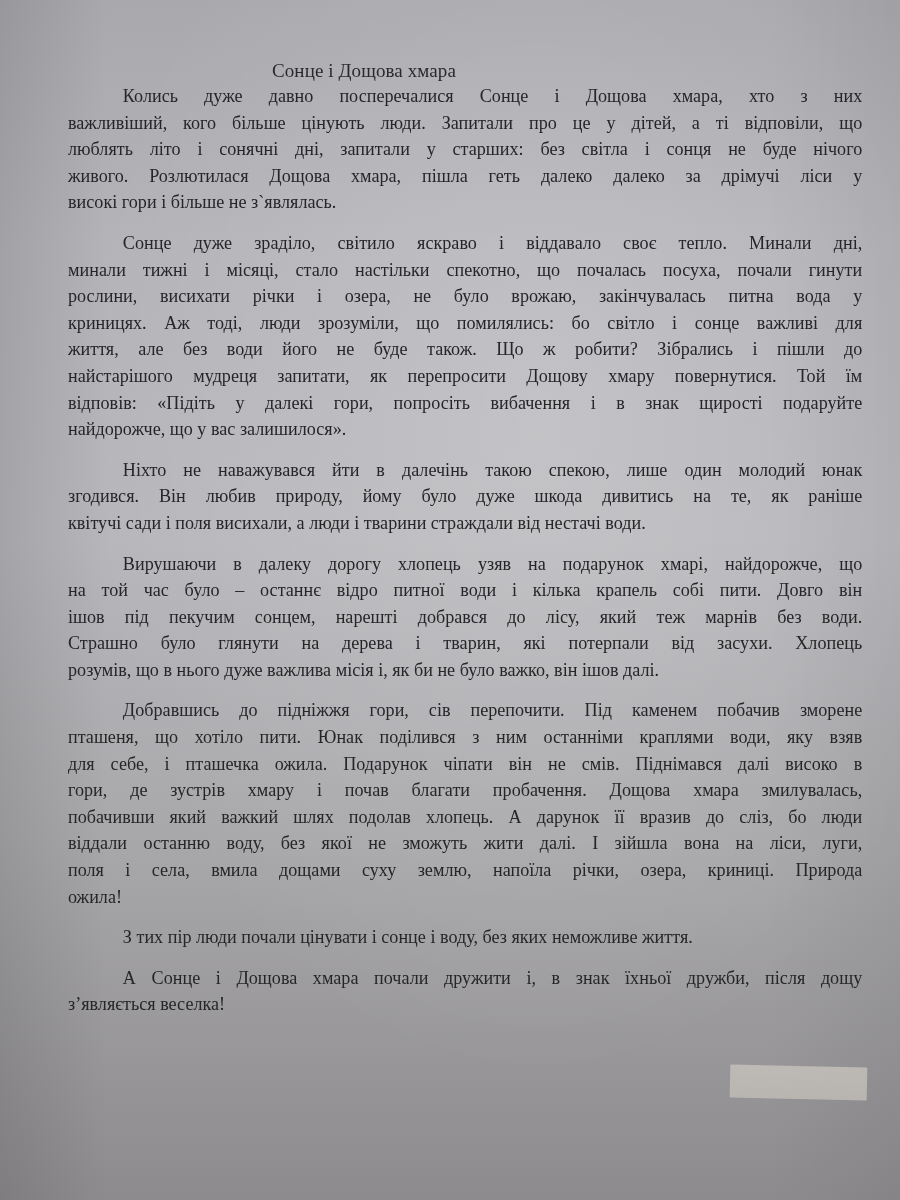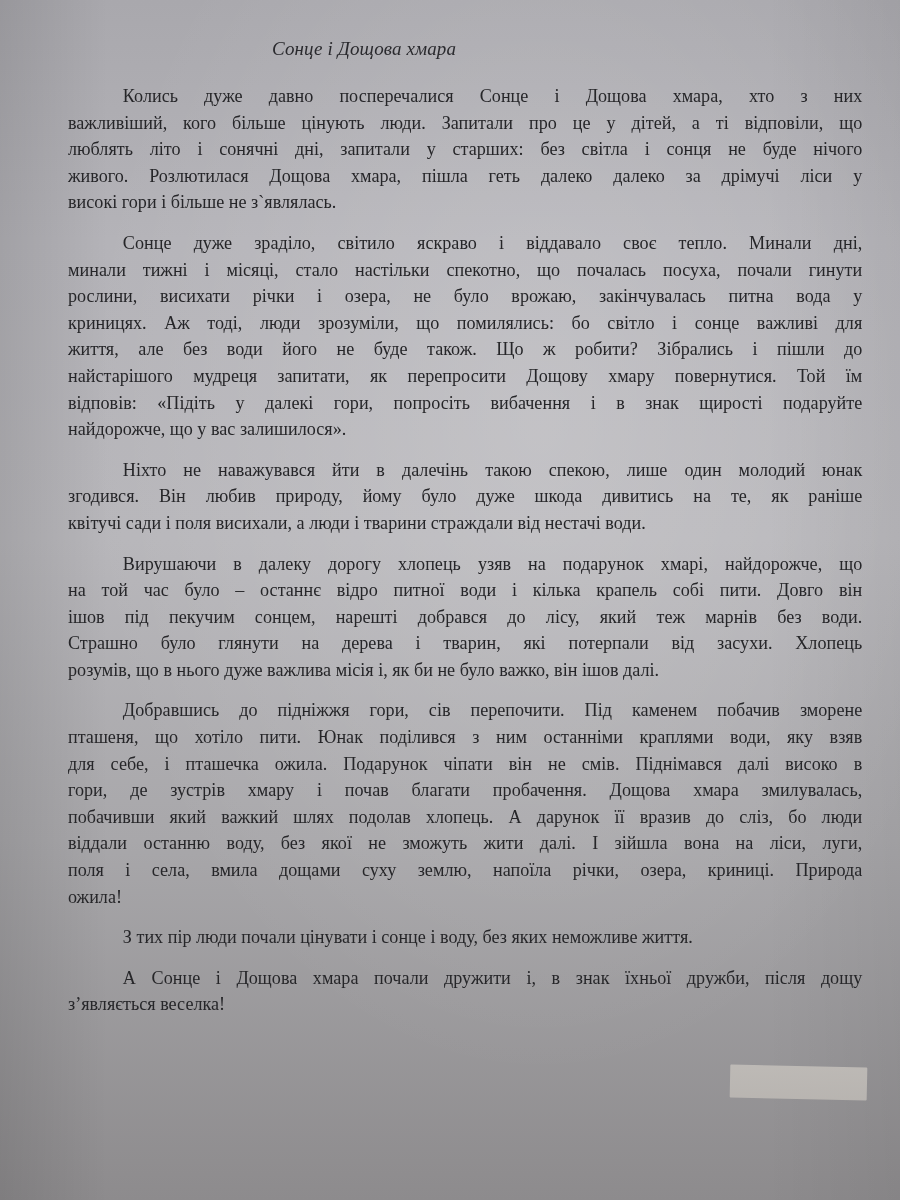--- a/index.html
+++ b/index.html
@@ -18,27 +18,26 @@
       left: 0; top: 0;
       width: 900px; height: 1200px;
       background:
         radial-gradient(ellipse at 60% 35%, rgba(255,255,255,0.18) 0%, rgba(255,255,255,0) 60%),
         linear-gradient(90deg, rgba(0,0,0,0.10) 0%, rgba(0,0,0,0) 12%, rgba(0,0,0,0) 85%, rgba(0,0,0,0.05) 100%);
     }
     .doc-title {
       position: absolute;
       left: 0;
       width: 728px;
-      top: 38px;
+      top: 60px;
       text-align: center;
       font-family: "Liberation Serif", serif;
       font-size: 19px;
       color: #2a2a2e;
       letter-spacing: 0.1px;
-      font-style: italic;
     }
     .body-text {
       position: absolute;
       left: 68px;
       width: 794px;
       top: 83px;
       font-family: "Liberation Serif", serif;
       font-size: 19.5px;
       color: #262629;
       transform: scaleX(0.93);

